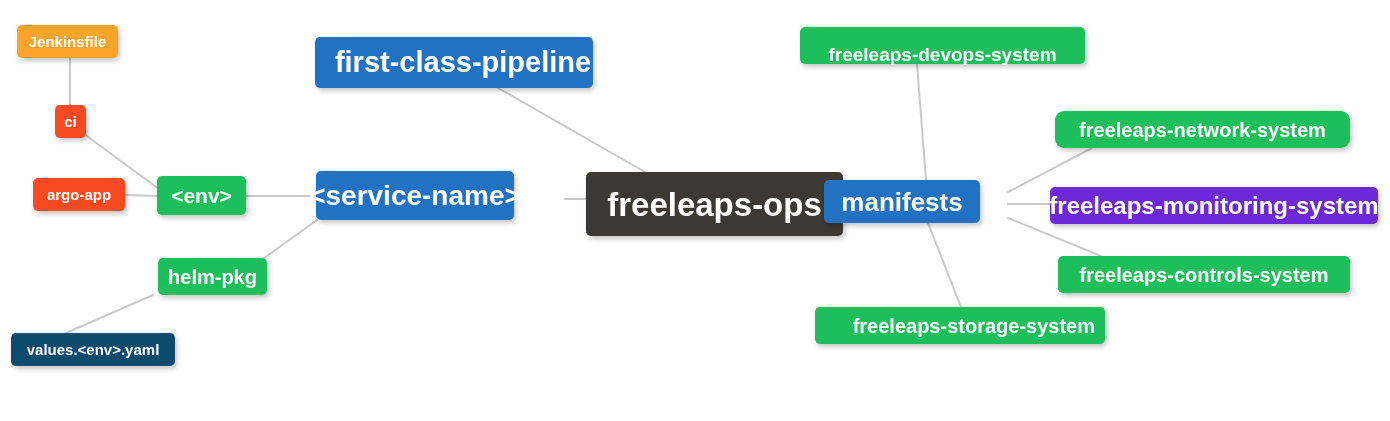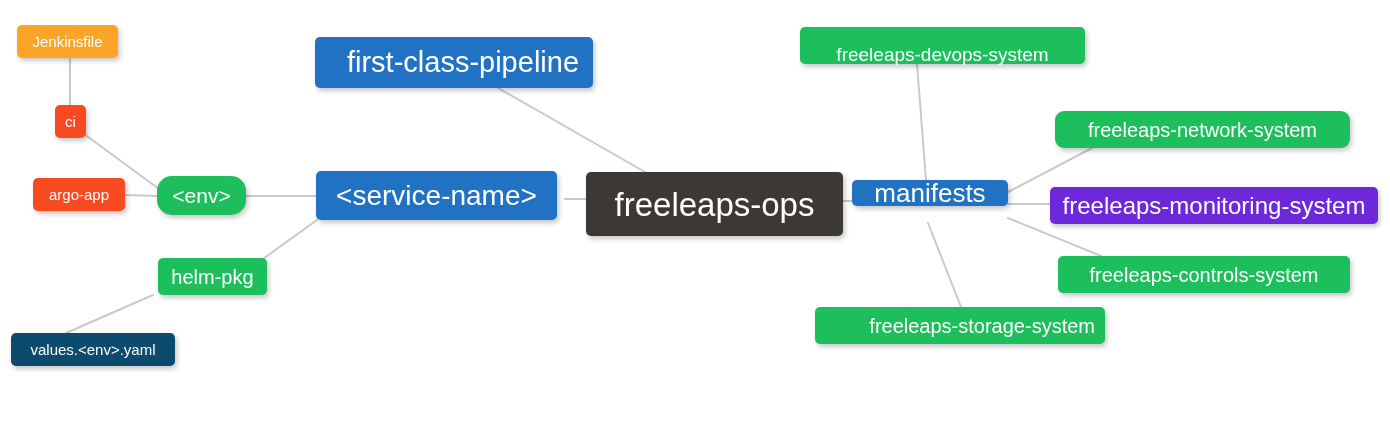--- a/index.html
+++ b/index.html
@@ -11,20 +11,21 @@
   body {
     font-family: "Liberation Sans", sans-serif;
     -webkit-font-smoothing: antialiased;
   }
   #canvas {
     position: relative;
     width: 1390px;
     height: 421px;
     background: #ffffff;
     overflow: hidden;
+    font-weight: bold;
   }
   #edges {
     position: absolute;
     left: 0;
     top: 0;
     width: 1390px;
     height: 421px;
     pointer-events: none;
   }
   #edges line {
@@ -75,39 +76,39 @@
   <div id="node-layer">
       <div class="node" style="left: 17px; top: 25px; width: 101px; height: 33px; background: rgb(251, 165, 40); font-size: 15px;">
         <span class="node-label">Jenkinsfile</span>
       </div>
       <div class="node" style="left: 55px; top: 105px; width: 31px; height: 33px; background: rgb(247, 74, 32); font-size: 15px;">
         <span class="node-label">ci</span>
       </div>
       <div class="node" style="left: 33px; top: 178px; width: 92px; height: 33px; background: rgb(247, 74, 32); font-size: 15px;">
         <span class="node-label">argo-app</span>
       </div>
-      <div class="node" style="left: 157px; top: 176px; width: 89px; height: 39px; background: rgb(29, 191, 92); font-size: 21px; border-radius: 15px;">
+      <div class="node" style="left: 157px; top: 176px; width: 89px; height: 39px; background: rgb(29, 191, 92); font-size: 21px;">
         <span class="node-label">&lt;env&gt;</span>
       </div>
       <div class="node" style="left: 158px; top: 258px; width: 109px; height: 37px; background: rgb(29, 191, 92); font-size: 20px;">
         <span class="node-label">helm-pkg</span>
       </div>
       <div class="node" style="left: 11px; top: 333px; width: 164px; height: 33px; background: #0c4a6e; font-size: 15px;">
         <span class="node-label">values.&lt;env&gt;.yaml</span>
       </div>
       <div class="node" style="left: 315px; top: 37px; width: 278px; height: 51px; background: rgb(34, 114, 196); font-size: 29px; padding-left: 28px;">
         <span class="node-label">first-class-pipeline</span>
       </div>
-      <div class="node" style="left: 316px; top: 171px; width: 241px; height: 49px; background: rgb(34, 114, 196); font-size: 28px;">
+      <div class="node" style="left: 316px; top: 171px; width: 198px; height: 49px; background: rgb(34, 114, 196); font-size: 28px;">
         <span class="node-label">&lt;service-name&gt;</span>
       </div>
       <div class="node" style="left: 586px; top: 172px; width: 257px; height: 64px; background: rgb(60, 57, 53); font-size: 33px;">
         <span class="node-label">freeleaps-ops</span>
       </div>
-      <div class="node" style="left: 852px; top: 180px; width: 156px; height: 26px; background: rgb(34, 114, 196); font-size: 26px;">
+      <div class="node" style="left: 824px; top: 180px; width: 156px; height: 43px; background: rgb(34, 114, 196); font-size: 26px;">
         <span class="node-label">manifests</span>
       </div>
       <div class="node" style="left: 800px; top: 27px; width: 285px; height: 37px; background: rgb(29, 191, 92); font-size: 19px; align-items: flex-end;">
         <span class="node-label">freeleaps-devops-system</span>
       </div>
       <div class="node" style="left: 1055px; top: 111px; width: 295px; height: 37px; background: rgb(29, 191, 92); font-size: 20px; border-radius: 9px;">
         <span class="node-label">freeleaps-network-system</span>
       </div>
       <div class="node" style="left: 1050px; top: 187px; width: 328px; height: 37px; background: #6d28d9; font-size: 24px;">
         <span class="node-label">freeleaps-monitoring-system</span>

